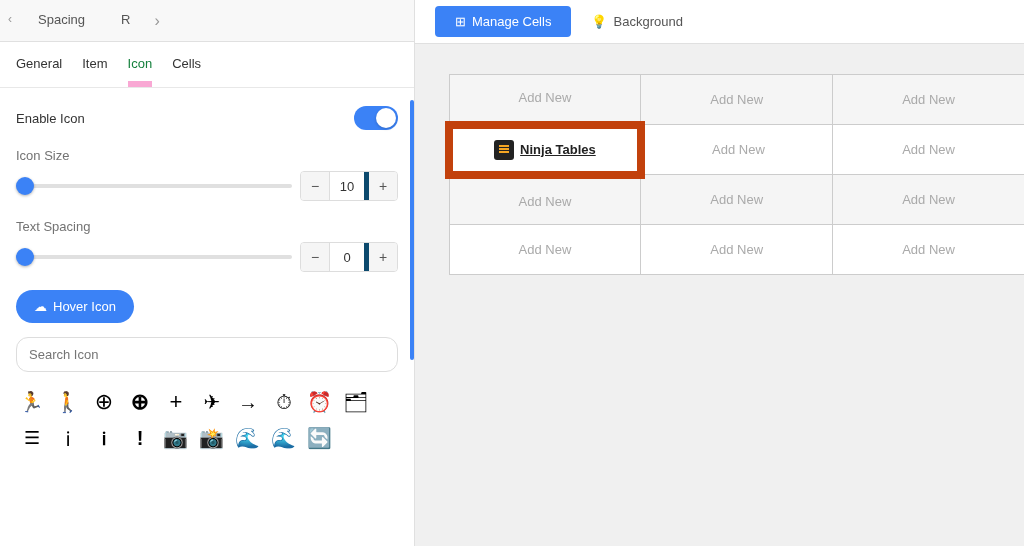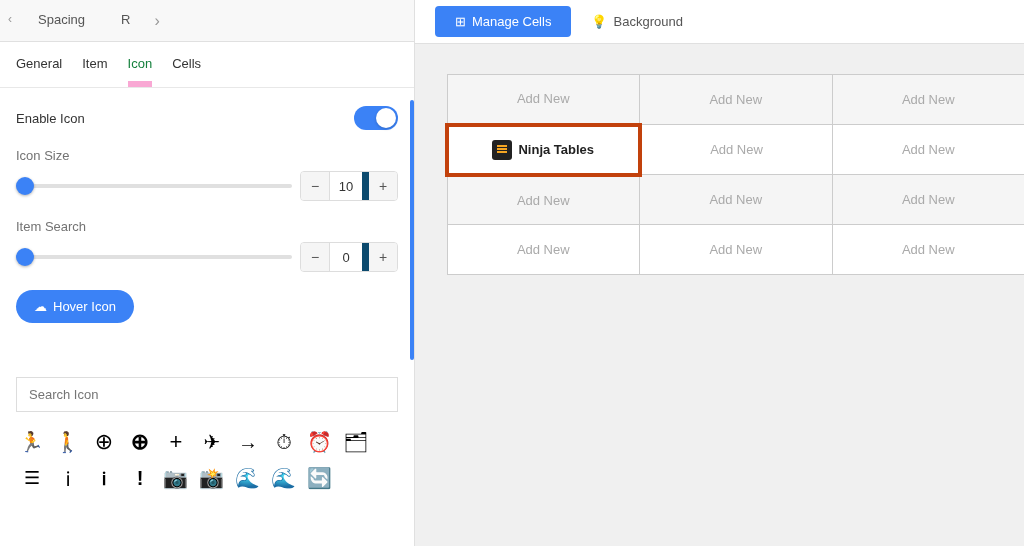--- a/index.html
+++ b/index.html
@@ -185,21 +185,21 @@
       font-size: 14px;
       color: #555;
       border: none;
     }
     .stepper-value {
       width: 40px;
       height: 28px;
       text-align: center;
       border: none;
       border-left: 1px solid #ddd;
-      border-right: 7px solid #0c4a6e;
+      border-right: 5px solid #0c4a6e;
       font-size: 13px;
       color: #333;
       outline: none;
     }
 
     
     .choose-icon-btn {
       background: #3b82f6;
       color: #fff;
       border: none;
@@ -215,25 +215,24 @@
 
     
     .search-input-wrap {
       position: relative;
       margin-bottom: 14px;
     }
     .search-input {
       width: 100%;
       padding: 9px 12px;
       border: 1px solid #ddd;
-      border-radius: 0;
+      border-radius: 12px;
       font-size: 13px;
       color: #999;
       outline: none;
-      margin-top: 40px;
     }
 
     
     .icon-grid {
       display: flex;
       flex-wrap: wrap;
       gap: 4px;
     }
     .icon-item {
       width: 32px;
@@ -306,23 +305,24 @@
       min-width: 180px;
     }
     .preview-table tr:nth-child(odd) td {
       background: #f5f5f5;
     }
     .preview-table tr:nth-child(even) td {
       background: #fff;
     }
     .preview-table td.highlighted {
       background: #f5a623;
-      border: 4px solid #c2410c;
+      border: 8px solid #c2410c;
       color: #222;
       font-weight: 600;
+      text-decoration: underline;
     }
     .ninja-tables-cell {
       display: flex;
       align-items: center;
       justify-content: center;
       gap: 6px;
       color: #222;
       font-weight: 600;
       font-size: 13px;
     }
@@ -375,21 +375,21 @@
         </div>
         <div class="stepper">
           <button class="stepper-btn">−</button>
           <input class="stepper-value" type="text" value="10" style="">
           <button class="stepper-btn">+</button>
         </div>
       </div>
     </div>
 
     <div class="slider-row">
-      <div class="slider-label">Item Search</div>
+      <div class="slider-label">Text Spacing</div>
       <div class="slider-control">
         <div class="slider-track">
           <div class="slider-fill"></div>
           <div class="slider-thumb"></div>
         </div>
         <div class="stepper">
           <button class="stepper-btn">−</button>
           <input class="stepper-value" type="text" value="0" style="">
           <button class="stepper-btn">+</button>
         </div>

